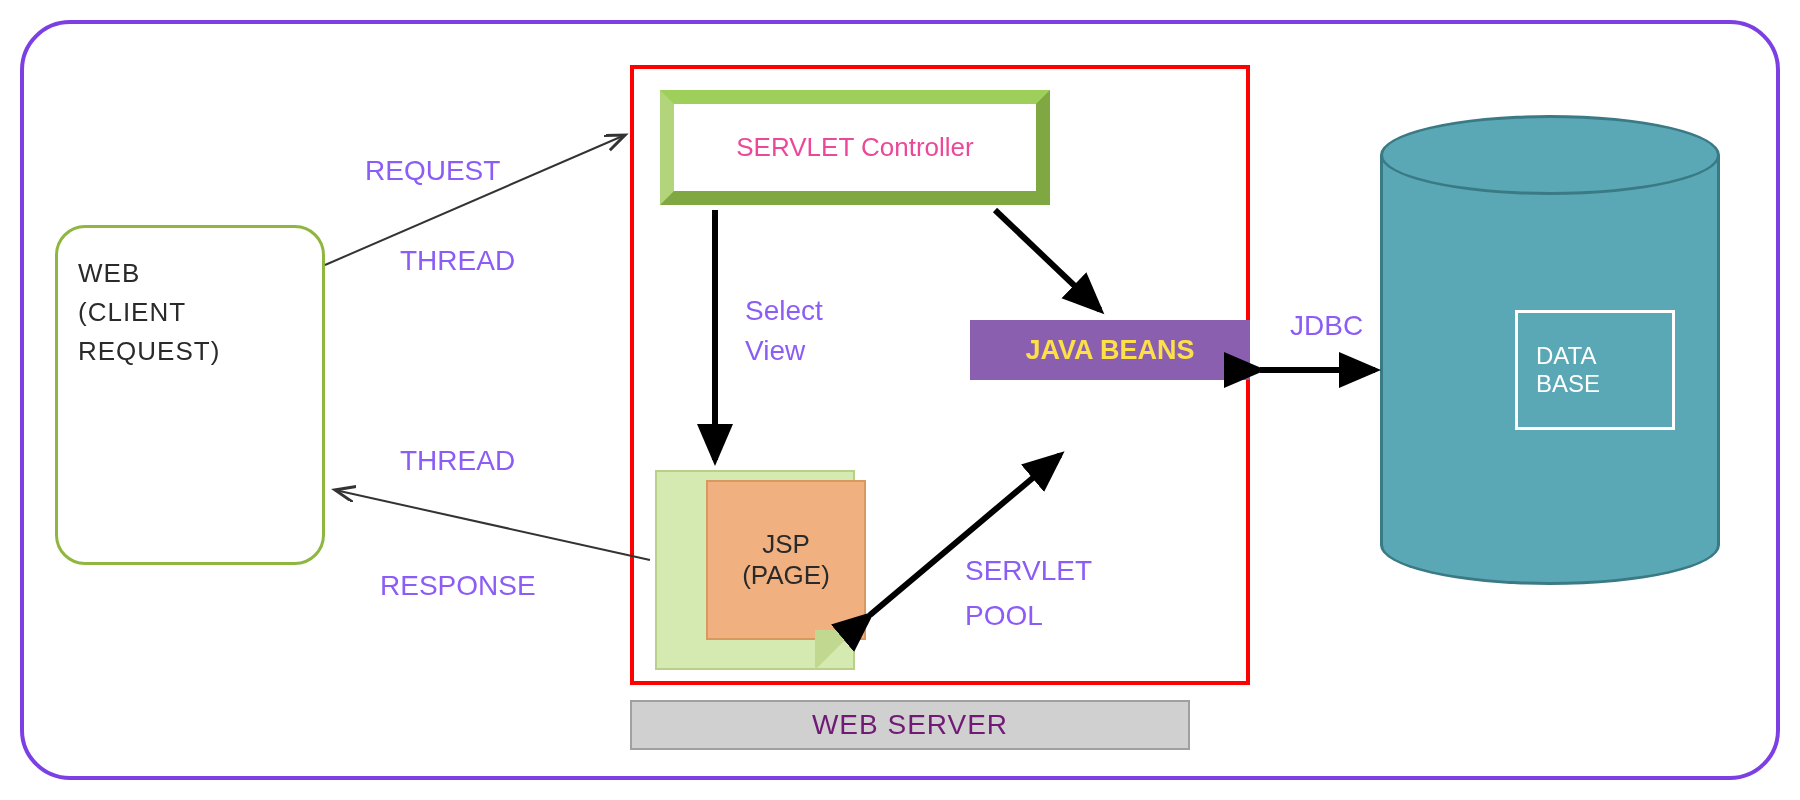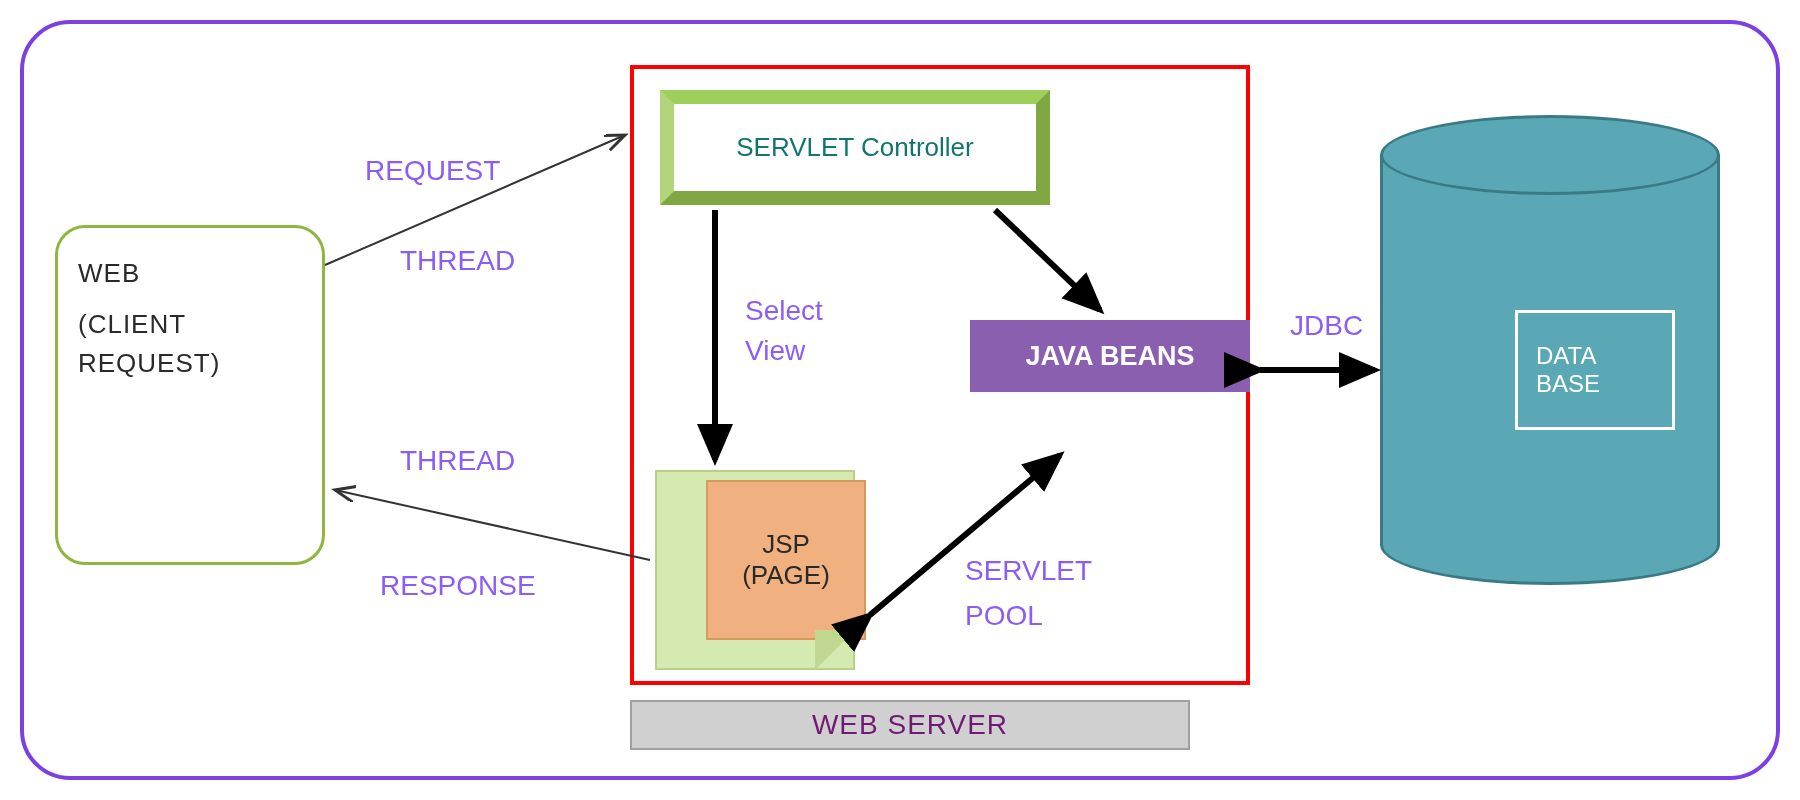--- a/index.html
+++ b/index.html
@@ -22,21 +22,21 @@
       left: 55px; top: 225px;
       width: 270px; height: 340px;
       border: 3px solid #8fb63f;
       border-radius: 30px;
       padding: 30px 20px;
       font-size: 26px;
       font-weight: 500;
       color: #2a2a2a;
       letter-spacing: 1px;
     }
-    .browser-box .line1 { margin-bottom: 20px; }
+    .browser-box .line1 { margin-bottom: 8px; }
     .browser-box .line2 { margin-bottom: 30px; }
     .browser-box .line3 { margin-bottom: 8px; }
     .server-frame {
       position: absolute;
       left: 630px; top: 65px;
       width: 620px; height: 620px;
       border: 4px solid #ff0000;
     }
     .servlet-box {
       position: absolute;
@@ -44,21 +44,21 @@
       width: 390px; height: 115px;
       background: #fff;
       border-top: 14px solid #9ecf5a;
       border-left: 14px solid #b2d47a;
       border-right: 14px solid #7fa843;
       border-bottom: 14px solid #7fa843;
       display: flex;
       align-items: center;
       justify-content: center;
       font-size: 26px;
-      color: #0f766e;
+      color: #ec4899;
     }
     .jsp-box {
       position: absolute;
       left: 655px; top: 470px;
       width: 200px; height: 200px;
       background: #d5eab0;
       border: 2px solid #b8d088;
     }
     .jsp-inner {
       position: absolute;
@@ -78,28 +78,28 @@
     .jsp-fold {
       position: absolute;
       left: 815px; top: 630px;
       width: 0; height: 0;
       border-left: 40px solid #c0d890;
       border-bottom: 40px solid transparent;
     }
     .beans-box {
       position: absolute;
       left: 970px; top: 320px;
-      width: 280px; height: 72px;
+      width: 280px; height: 60px;
       background: #8a5fb0;
       display: flex;
       align-items: center;
       justify-content: center;
       font-size: 27px;
       font-weight: bold;
-      color: #ffffff;
+      color: #fde047;
     }
     .db-cylinder {
       position: absolute;
       left: 1380px; top: 115px;
       width: 340px; height: 470px;
     }
     .db-top {
       position: absolute;
       top: 0; left: 0;
       width: 340px; height: 80px;

